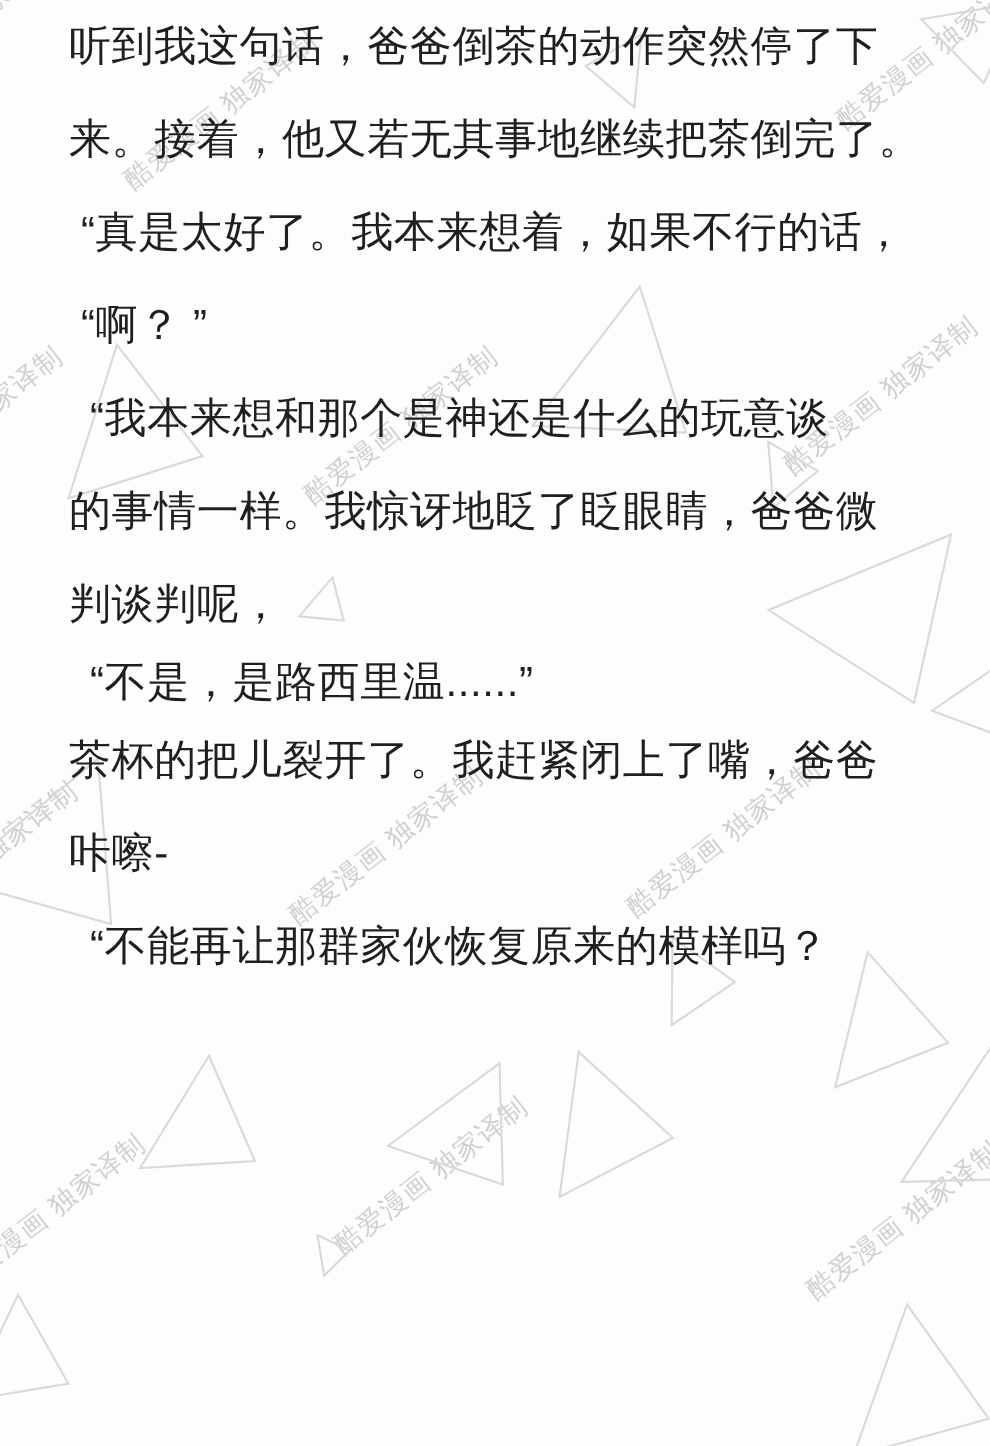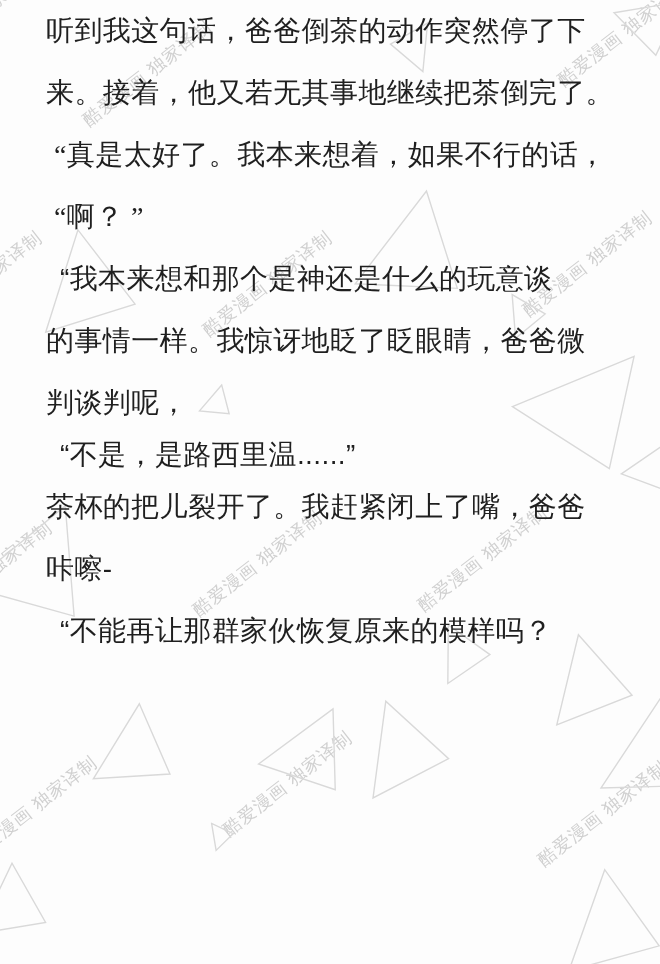--- a/index.html
+++ b/index.html
@@ -58,21 +58,21 @@
   .line{
     height:62px;
     display:flex;
     align-items:center;
     font-size:28px;
     letter-spacing:0.4px;
     white-space:nowrap;
   }
   .line.tight-a{height:58px;align-items:flex-end;padding-bottom:2px;}
   .line.tight-b{height:42px;align-items:center;}
-  .line.q1{padding-left:8px;font-family:Liberation Serif, serif;}
+  .line.q1{padding-left:8px;}
   .line.q2{padding-left:14px;}
 </style>
 </head>
 <body>
 
 <div class="page">
   <div class="wm-layer" id="wm-layer">
       <span class="wm-text" style="left: -90px; top: 55px; transform: rotate(-38deg);">酷爱漫画 独家译制</span>
       <span class="wm-text" style="left: 85px; top: 110px; transform: rotate(-38deg);">酷爱漫画 独家译制</span>
       <span class="wm-text" style="left: 560px; top: 70px; transform: rotate(-38deg);">酷爱漫画 独家译制</span>

